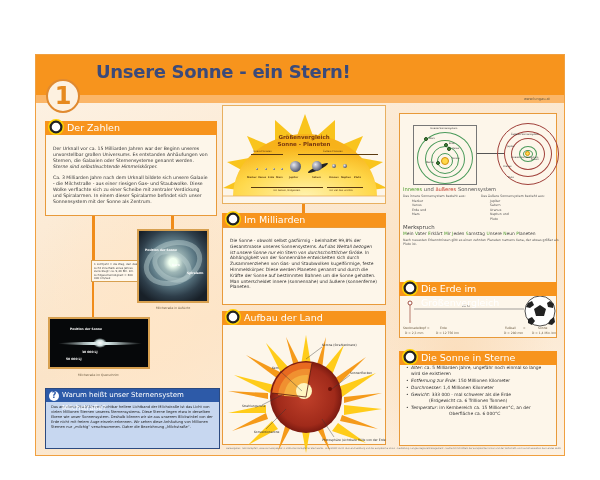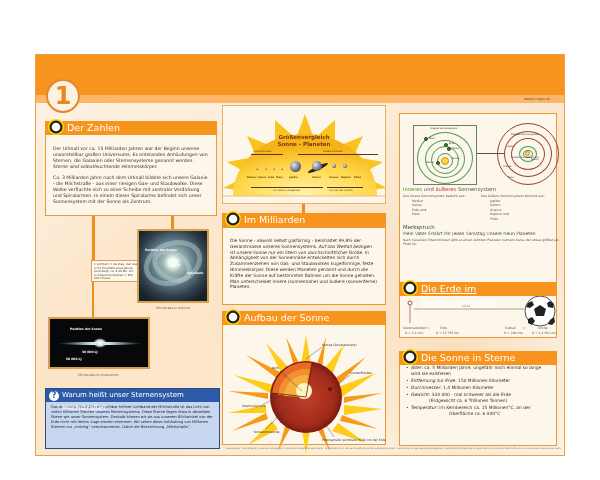--- a/index.html
+++ b/index.html
@@ -85,20 +85,21 @@
 
   .footer-credit { position: absolute; left: 190px; top: 392px; width: 335px; font-size: 2.2px; color: #777; white-space: nowrap; overflow: hidden; }
 </style>
 </head>
 <body>
 
 <div class="poster">
   <div class="bg-swirl"></div>
 
   <div class="header">
+    <div class="title">Unsere Sonne - ein Stern!</div>
   </div>
   <div class="header-strip"></div>
   <div class="logo-url">www.lungau.at</div>
   <div class="num-badge">1</div>
 
   <div class="sec-box" style="left:9px; top:76px; width:172px; height:85px;">
     <div class="body-text" style="padding-top:14px;">
       <p><span>Der Urknall vor ca. 15 Milliarden Jahren war der Beginn unseres unvorstellbar großen Universums. Es entstanden Anhäufungen von Sternen, die Galaxien oder Sternensysteme genannt werden. </span><span class="it">Sterne sind selbstleuchtende Himmelskörper.</span></p>
       <p>Ca. 3 Milliarden Jahre nach dem Urknall bildete sich unsere Galaxie - die Milchstraße - aus einer riesigen Gas- und Staubwolke. Diese Wolke verflachte sich zu einer Scheibe mit zentraler Verdickung und Spiralarmen. In einem dieser Spiralarme befindet sich unser Sonnensystem mit der Sonne als Zentrum.</p>
     </div>
@@ -215,21 +216,21 @@
       </svg>
     <span>Im Milliarden</span>
   </div>
 
   <div class="sec-box" style="left:186px; top:265px; width:164px; height:125px;"></div>
   <div class="sec-head" style="left:186px; top:256px; width:164px;">
     <svg class="sec-icon" viewBox="0 0 20 20">
         <circle cx="10" cy="10" r="9" fill="#ffd200"></circle>
         <circle cx="10" cy="10" r="6" fill="#fff" stroke="#222" stroke-width="2.5"></circle>
       </svg>
-    <span>Aufbau der Sonne</span>
+    <span>Aufbau der Land</span>
   </div>
   <svg class="sun-struct" viewBox="0 0 160 120">
     <defs>
       <radialGradient id="sunball" cx="50%" cy="50%" r="50%">
         <stop offset="0%" stop-color="#c0402a"></stop>
         <stop offset="80%" stop-color="#a02a1a"></stop>
         <stop offset="100%" stop-color="#7a1a10"></stop>
       </radialGradient>
     </defs>
     <g fill="#ffcc1a">
@@ -362,21 +363,21 @@
     <span class="caption" style="left:27px; top:33px;">=</span>
     <span class="caption" style="left:40px; top:33px;">Erde</span>
     <span class="caption" style="left:5px; top:38px;">D = 2,3 mm</span>
     <span class="caption" style="left:36px; top:38px;">D = 12 756 km</span>
     <span class="caption" style="left:105px; top:33px;">Fußball</span>
     <span class="caption" style="left:123px; top:33px;">=</span>
     <span class="caption" style="left:138px; top:33px;">Sonne</span>
     <span class="caption" style="left:104px; top:38px;">D = 280 mm</span>
     <span class="caption" style="left:132px; top:38px;">D = 1,4 Mio. km</span>
   </div>
-  <div class="sec-head" style="left:363px; top:227px; width:158px;text-decoration:underline;">
+  <div class="sec-head" style="left:363px; top:227px; width:158px;">
     <svg class="sec-icon" viewBox="0 0 20 20">
         <circle cx="10" cy="10" r="9" fill="#ffd200"></circle>
         <circle cx="10" cy="10" r="6" fill="#fff" stroke="#222" stroke-width="2.5"></circle>
       </svg>
     <span>Die Erde im Größenvergleich</span>
   </div>
 
   <div class="sun-facts">
     <ul class="facts-list">
       <li><span class="it">Alter</span><span>: ca. 5 Milliarden Jahre, ungefähr noch einmal so lange</span><span class="sub" style="padding-left:0">wird sie existieren</span></li>

